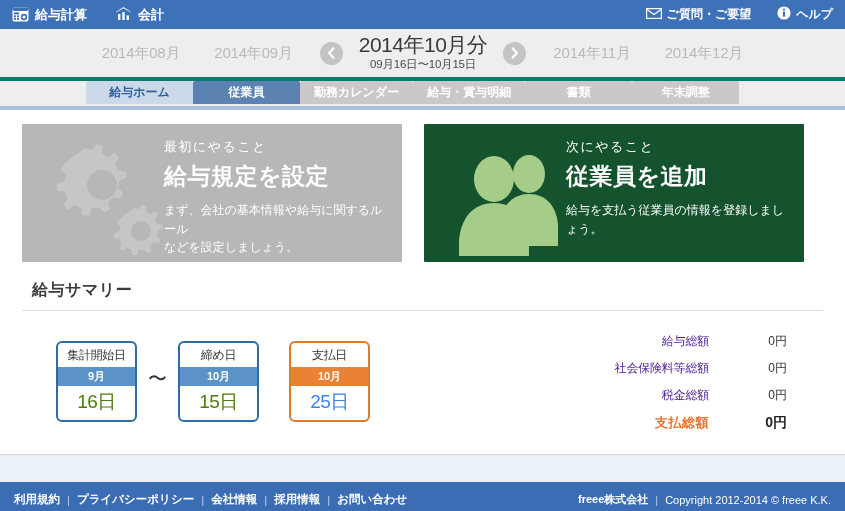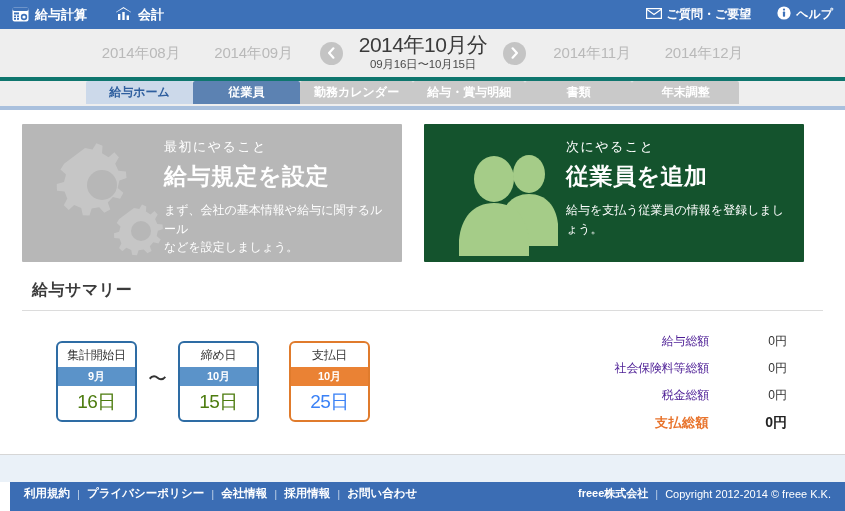--- a/index.html
+++ b/index.html
@@ -138,22 +138,22 @@
     font-size: 13px; font-weight: bold; color: #e8732b; letter-spacing: 0.5px;
   }
   .amount-row.total .amt-value { font-size: 14px; font-weight: bold; color: #222222; }
 
   
   .footer-pad {
     position: absolute; left: 0; right: 0; bottom: 29px; height: 28px;
     background: #eaf1f8; border-top: 1px solid #d6d6d6;
   }
   .footer {
-    position: absolute; left: 10px; right: 0; bottom: 0; height: 29px;
-    background: #3b6db4; display: flex; align-items: flex-start;
+    position: absolute; left: 0; right: 0; bottom: 0; height: 29px;
+    background: #3b6db4; display: flex; align-items: flex-end;
     padding: 4px 14px; color: #ffffff;
   }
   .f-links { display: flex; align-items: center; font-size: 11.5px; font-weight: bold; }
   .f-links .sep { padding: 0 7px; color: #b9cde6; font-weight: normal; }
   .f-spacer { flex: 1; }
   .f-right { display: flex; align-items: center; font-size: 11px; white-space: nowrap; }
   .f-corp { font-weight: bold; }
   .f-right .sep { padding: 0 7px; color: #b9cde6; }
 </style>
 </head>

